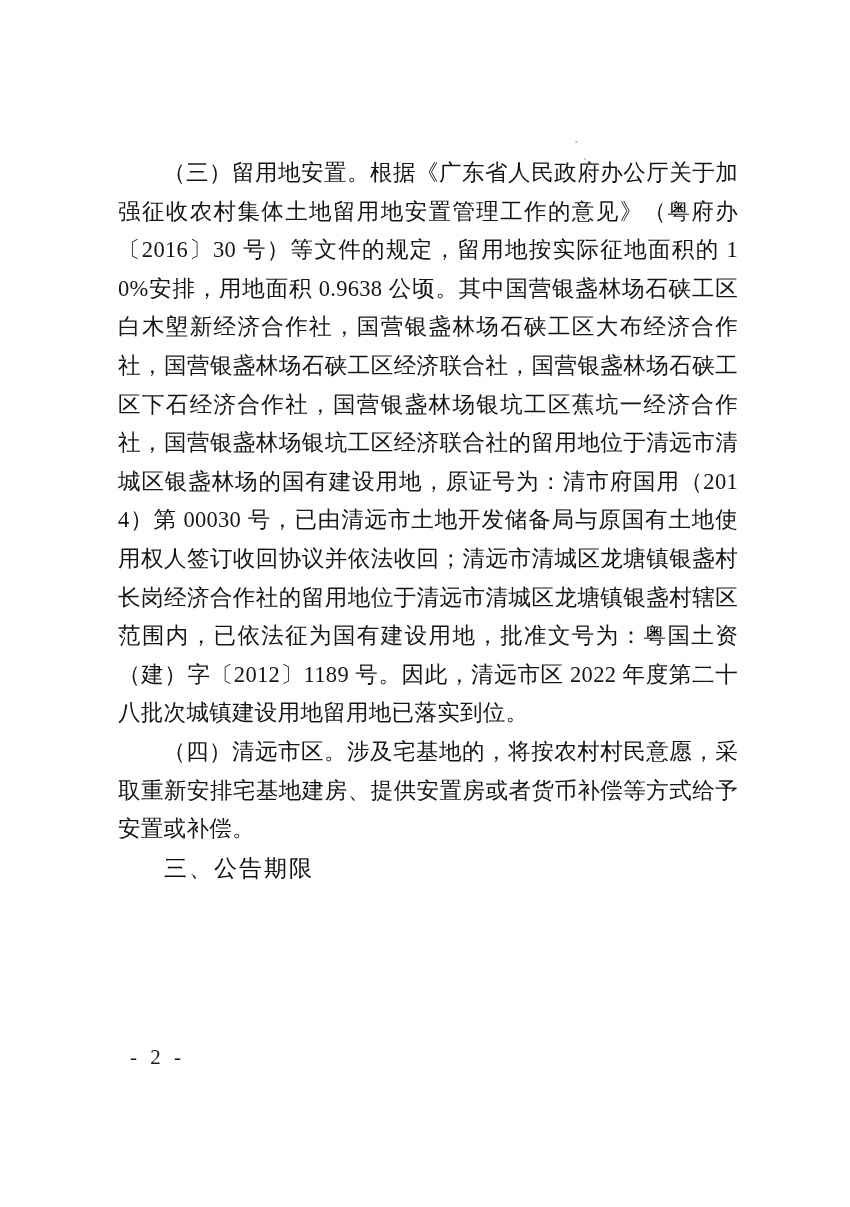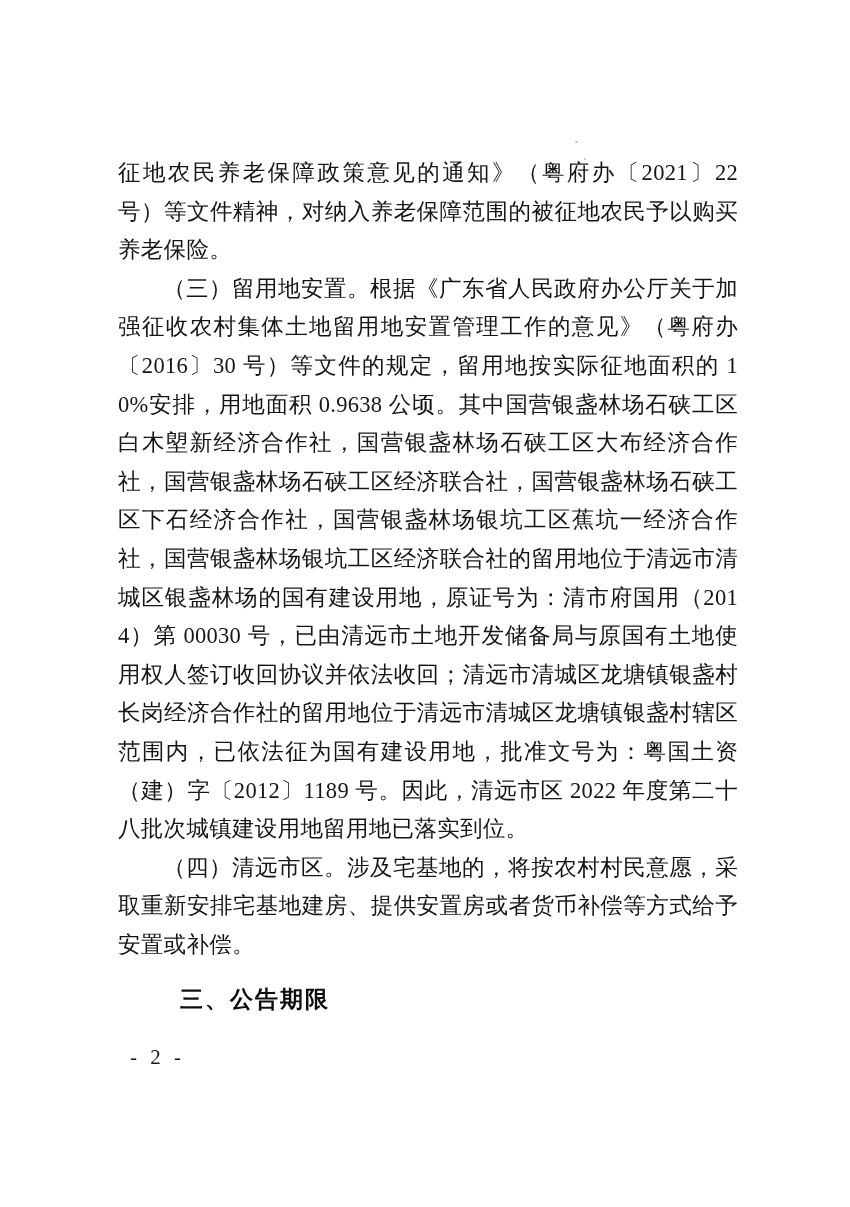--- a/index.html
+++ b/index.html
@@ -32,23 +32,23 @@
     line-height: 38.6px;
     text-align: justify;
     text-align-last: left;
     letter-spacing: 0.3px;
     word-break: break-all;
   }
   .body-para.indent {
     text-indent: 2em;
   }
   .section-heading {
-    margin: 16px;
+    margin: 0;
     font-family: "Liberation Sans", sans-serif;
-    font-weight: bold;
+    font-weight: normal;
     font-size: 23px;
     line-height: 38.6px;
     text-indent: 2em;
     letter-spacing: 2px;
     color: #0e0e0e;
   }
   .page-number {
     position: absolute;
     left: 130px;
     top: 1045px;
@@ -67,21 +67,20 @@
   }
   .speck-1 { left: 575px; top: 141px; }
   .speck-2 { left: 584px; top: 158px; width: 2px; }
 </style>
 </head>
 <body>
 
 <div class="scan-page">
 
   <div class="text-block">
-    <p class="body-para">征地农民养老保障政策意见的通知》（粤府办〔2021〕22 号）等文件精神，对纳入养老保障范围的被征地农民予以购买养老保险。</p>
 
     <p class="body-para indent">（三）留用地安置。根据《广东省人民政府办公厅关于加强征收农村集体土地留用地安置管理工作的意见》（粤府办〔2016〕30 号）等文件的规定，留用地按实际征地面积的 10%安排，用地面积 0.9638 公顷。其中国营银盏林场石硖工区白木塱新经济合作社，国营银盏林场石硖工区大布经济合作社，国营银盏林场石硖工区经济联合社，国营银盏林场石硖工区下石经济合作社，国营银盏林场银坑工区蕉坑一经济合作社，国营银盏林场银坑工区经济联合社的留用地位于清远市清城区银盏林场的国有建设用地，原证号为：清市府国用（2014）第 00030 号，已由清远市土地开发储备局与原国有土地使用权人签订收回协议并依法收回；清远市清城区龙塘镇银盏村长岗经济合作社的留用地位于清远市清城区龙塘镇银盏村辖区范围内，已依法征为国有建设用地，批准文号为：粤国土资（建）字〔2012〕1189 号。因此，清远市区 2022 年度第二十八批次城镇建设用地留用地已落实到位。</p>
 
     <p class="body-para indent">（四）清远市区。涉及宅基地的，将按农村村民意愿，采取重新安排宅基地建房、提供安置房或者货币补偿等方式给予安置或补偿。</p>
 
     <h2 class="section-heading">三、公告期限</h2>
   </div>
 
   <div class="page-number">- 2 -</div>
 

